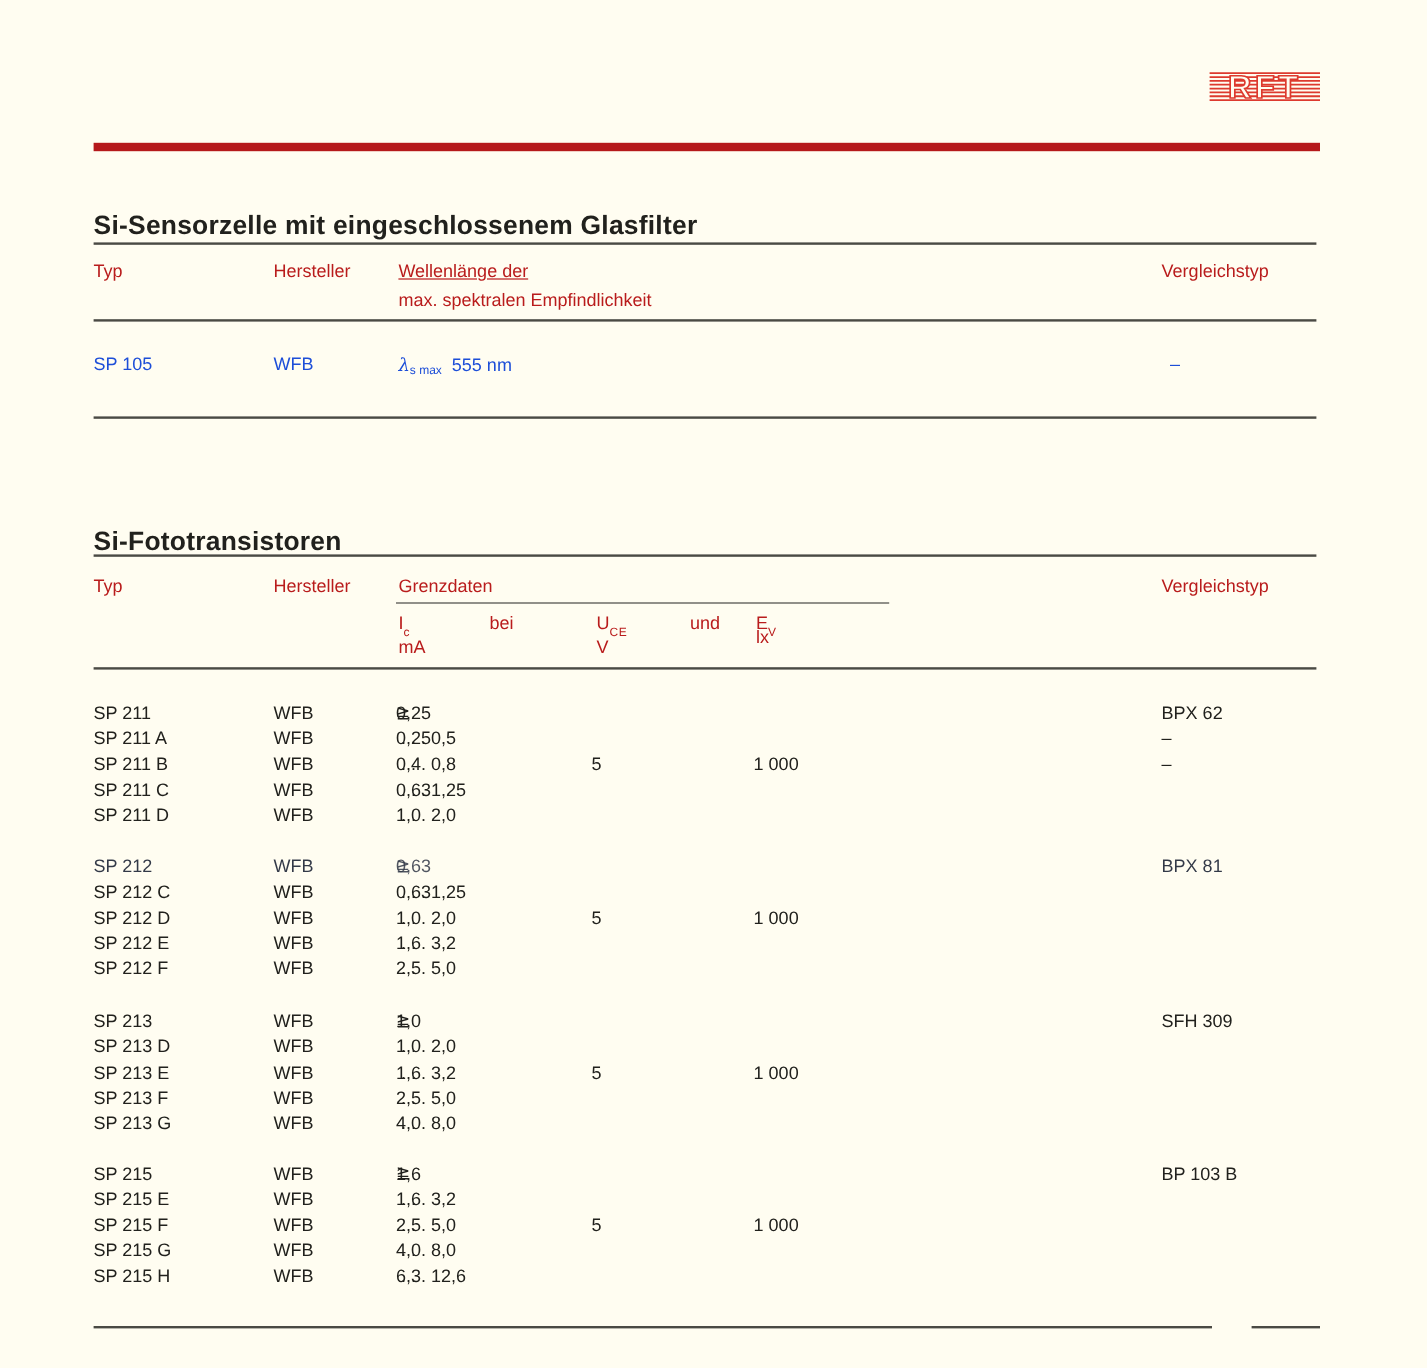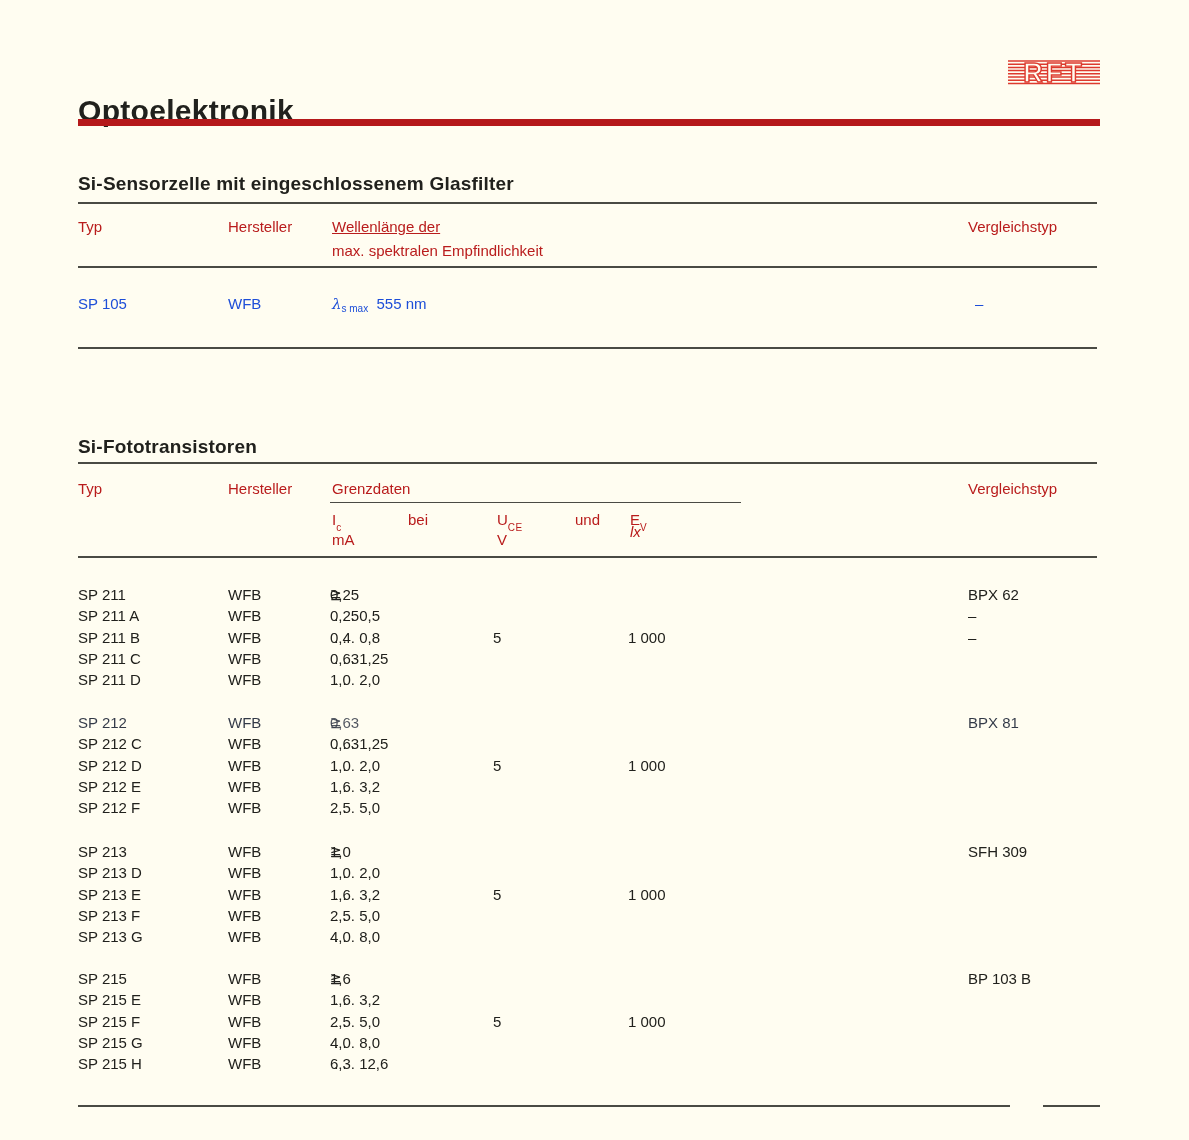--- a/index.html
+++ b/index.html
@@ -13,21 +13,21 @@
   }
   .rule{position:absolute;height:2px;background:#4a4a44;}
   .rule.thin{height:1.5px;}
   .red-rule{position:absolute;height:7px;background:#b5191b;}
   .page-title{
     position:absolute;left:78px;top:74px;
     font-size:30px;font-weight:bold;letter-spacing:.3px;
   }
   .section-heading{
     position:absolute;left:78px;
-    font-size:19px;font-weight:bold;letter-spacing:.2px;
+    font-size:22px;font-weight:bold;letter-spacing:.2px;
   }
   .hdr{position:absolute;font-size:15px;color:#b91c1c;}
   .cell{position:absolute;font-size:15px;color:#1d4ed8;}
   sub.sm{font-size:10px;position:relative;top:2px;letter-spacing:.5px;}
   .lambda{font-family:"DejaVu Serif",serif;font-style:italic;font-size:15px;}
   .lambda-sub{font-size:10px;position:relative;top:3px;font-family:Liberation Sans, sans-serif;}
   .trow{position:absolute;left:0;top:0;width:1189px;height:21px;}
   .trow span{position:absolute;font-size:15px;white-space:pre;}
   .c-typ{left:78px;}
   .c-her{left:228px;}
@@ -38,21 +38,20 @@
   .c-ev{left:628px;}
   .c-ver{left:968px;}
   .trow.faded span{color:#0f172a;opacity:.85;}
   .logo-box{position:absolute;left:1006px;top:53px;width:96px;height:37px;}
 </style>
 </head>
 <body>
 
 <div id="page">
 
-  <h1 class="page-title">Optoelektronik</h1>
 
   <div class="logo-box">
     <svg width="96" height="37" viewBox="0 0 96 37">
       <g stroke="#dd3a2e" stroke-width="1.5">
         <line x1="2" y1="8" x2="94" y2="8"></line>
         <line x1="2" y1="11.2" x2="94" y2="11.2"></line>
         <line x1="2" y1="14.4" x2="94" y2="14.4"></line>
         <line x1="2" y1="17.6" x2="94" y2="17.6"></line>
         <line x1="2" y1="20.8" x2="94" y2="20.8"></line>
         <line x1="2" y1="24" x2="94" y2="24"></line>
@@ -98,21 +97,21 @@
   <div class="rule thin" style="left:330px;top:502px;width:411px;height:1.3px;"></div>
 
   <span class="hdr" style="left:332px;top:511px;"><span>I</span><sub class="sm">c</sub></span>
   <span class="hdr" style="left:408px;top:511px;">bei</span>
   <span class="hdr" style="left:497px;top:511px;"><span>U</span><sub class="sm">CE</sub></span>
   <span class="hdr" style="left:575px;top:511px;">und</span>
   <span class="hdr" style="left:630px;top:511px;"><span>E</span><sub class="sm">V</sub></span>
 
   <span class="hdr" style="left:332px;top:531px;">mA</span>
   <span class="hdr" style="left:497px;top:531px;">V</span>
-  <span class="hdr" style="left:630px;top:523px;font-style:italic;">lx</span>
+  <span class="hdr" style="left:630px;top:523px;">lx</span>
 
   <div class="rule thin" style="left:78px;top:556px;width:1019px;"></div>
 
   <div>
       <div class="trow" style="top: 586px;">
         <span class="c-typ">SP 211</span>
         <span class="c-her">WFB</span>
         <span class="c-ic"><span class="geq">≧</span><span class="ic-from">0,25</span><span class="ic-to"></span></span>
         <span class="c-ver">BPX 62</span>
       </div>

